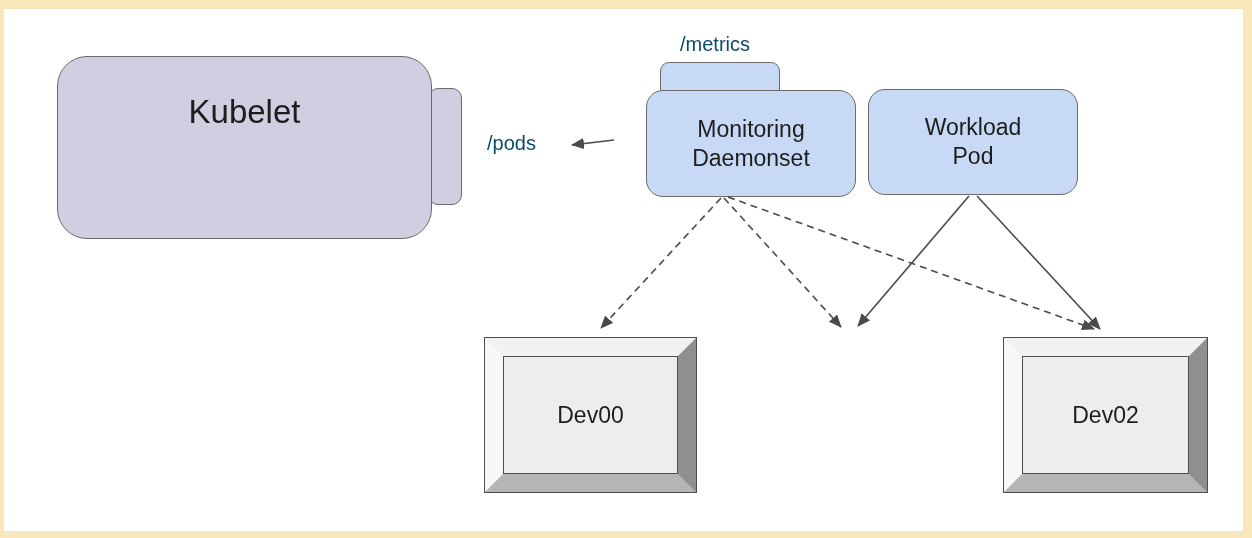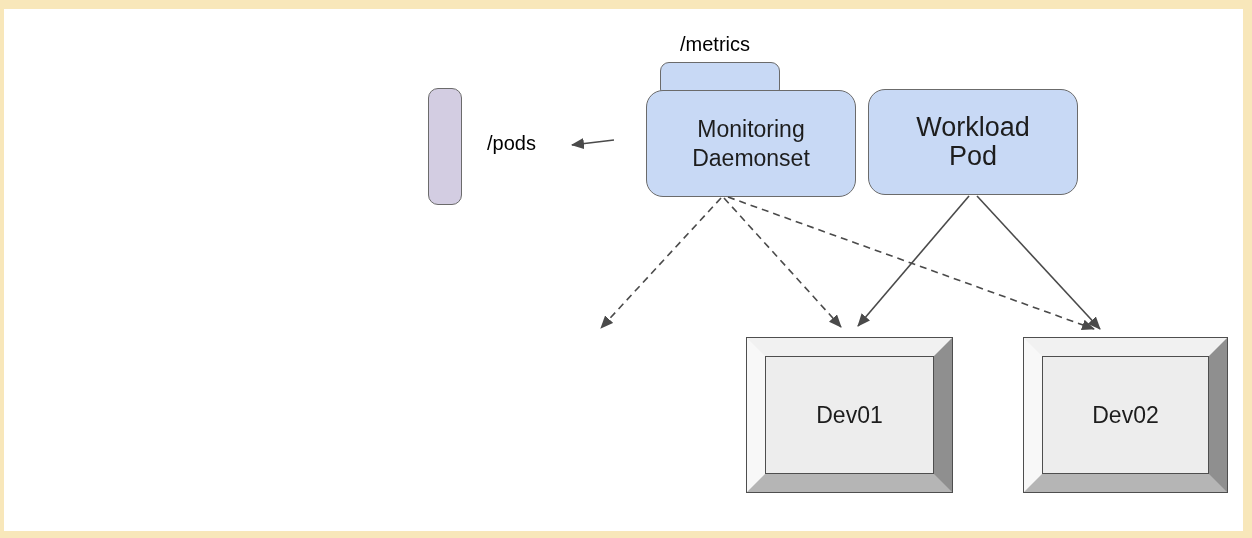--- a/index.html
+++ b/index.html
@@ -63,28 +63,28 @@
   .monitoring-box {
     left: 646px; top: 90px; width: 210px; height: 107px;
     border-radius: 17px;
     font-size: 23px;
     line-height: 29px;
     z-index: 3;
   }
   .workload-box {
     left: 868px; top: 89px; width: 210px; height: 106px;
     border-radius: 17px;
-    font-size: 27px;
+    font-size: 23px;
     line-height: 29px;
     z-index: 3;
   }
   .endpoint-label {
     position: absolute;
     font-size: 20px;
-    color: #000000;
+    color: #0c4a6e;
     z-index: 4;
   }
   .metrics-label { left: 630px; top: 33px; width: 170px; text-align: center; }
   .pods-label    { left: 466px; top: 132px; width: 70px; text-align: right; }
 
   
   .dev-outer {
     position: absolute;
     border: 1px solid #4e4e4e;
     box-sizing: border-box;
@@ -102,57 +102,60 @@
     border: 1px solid #4e4e4e;
     background: #ededed;
     display: flex;
     align-items: center;
     justify-content: center;
     font-size: 23px;
     color: #1d1d1d;
   }
   .dev00 { left: 484px;  top: 337px; width: 213px; height: 156px; }
   .dev01 { left: 746px;  top: 337px; width: 207px; height: 156px; }
-  .dev02 { left: 1003px; top: 337px; width: 205px; height: 156px; margin-left: 20px; }
+  .dev02 { left: 1003px; top: 337px; width: 205px; height: 156px; }
 
   svg.connectors {
     position: absolute;
     inset: 0;
     width: 1252px;
     height: 538px;
     z-index: 5;
     pointer-events: none;
   }
 </style>
 </head>
 <body>
 
 <div class="stage">
 
   <div class="node lavender kubelet-tab"></div>
+  <div class="node lavender kubelet-main">
+    <span>Kubelet</span>
+  </div>
 
   <div class="endpoint-label pods-label">/pods</div>
 
   <div class="endpoint-label metrics-label">/metrics</div>
   <div class="node blue metrics-tab"></div>
 
   <div class="node blue monitoring-box">
     <span>Monitoring
 Daemonset</span>
   </div>
 
   <div class="node blue workload-box">
     <span>Workload
 Pod</span>
   </div>
 
-  <div class="dev-outer dev01">
+  <div class="dev-outer dev00">
     <div class="dev-bevel">
       <div class="dev-face">
-        <span>Dev01</span>
+        <span>Dev00</span>
       </div>
     </div>
   </div>
   <div class="dev-outer dev02">
     <div class="dev-bevel">
       <div class="dev-face">
         <span>Dev02</span>
       </div>
     </div>
   </div>

